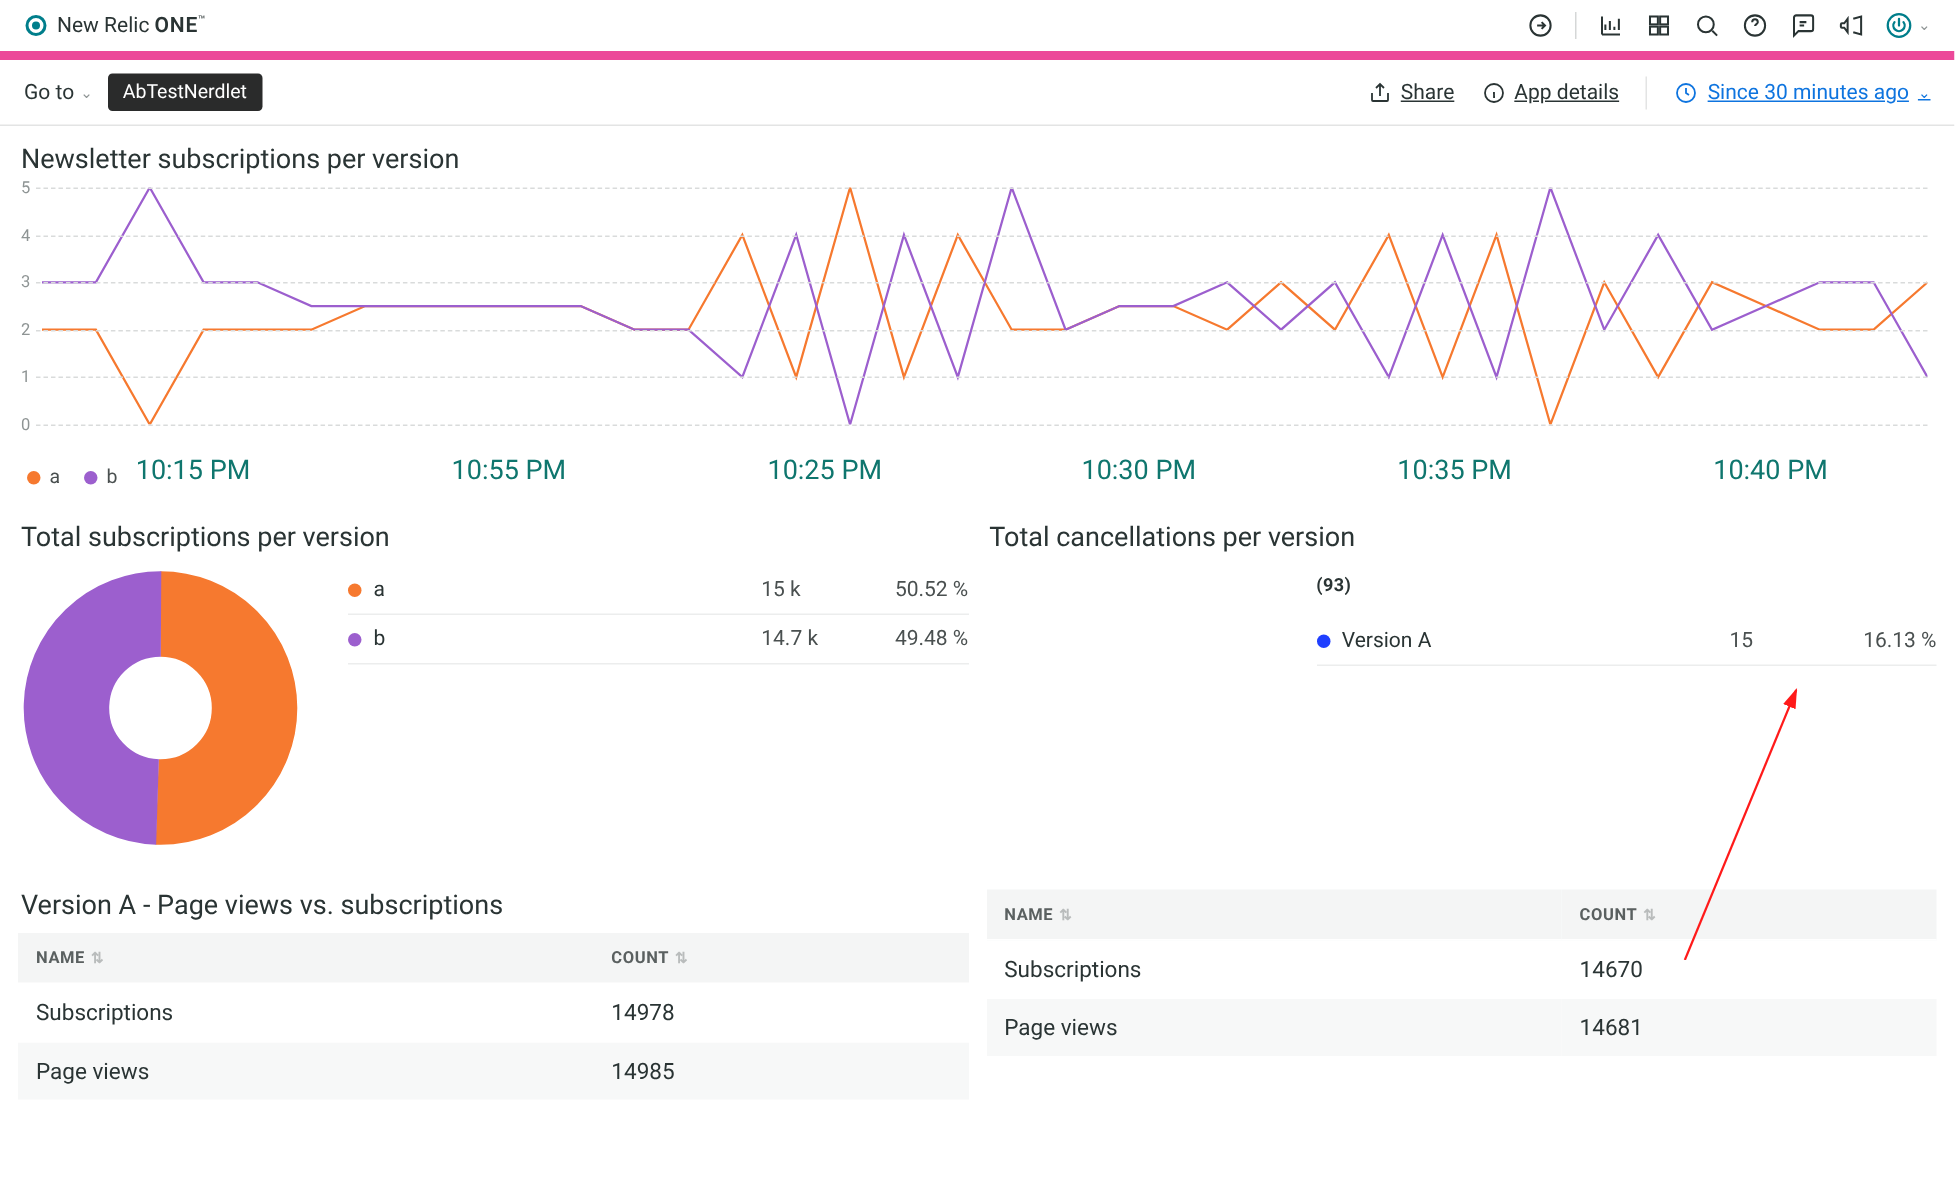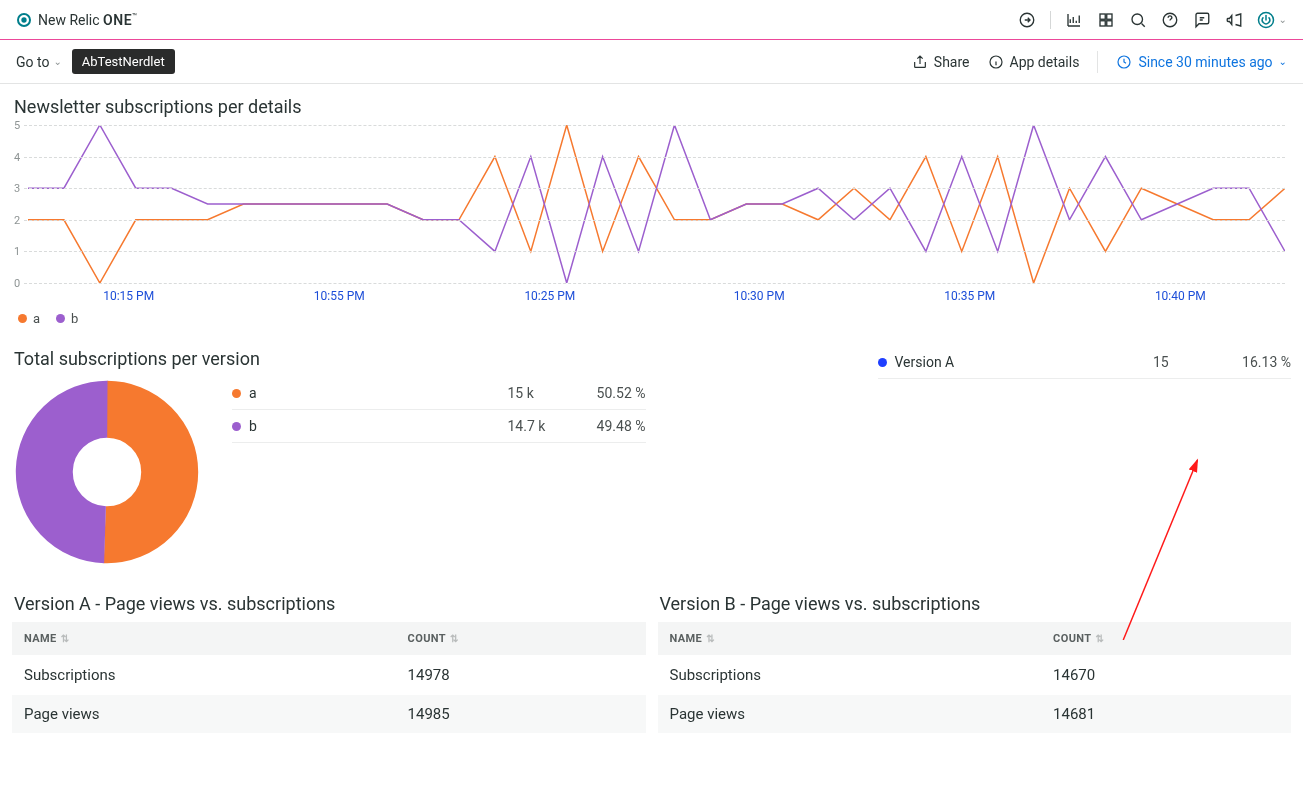--- a/index.html
+++ b/index.html
@@ -1,47 +1,47 @@
 <!DOCTYPE html>
 <html><head>
 <meta charset="utf-8">
 <style>
 * { box-sizing: border-box; margin: 0; padding: 0; }
 body { font-family: -apple-system, BlinkMacSystemFont, "Segoe UI", Roboto, Helvetica, Arial, sans-serif; color: #2a3434; background: #fff; font-size: 14px; }
-.topbar { display: flex; align-items: center; justify-content: space-between; padding: 8px 16px; border-bottom: 1px solid #ec4899; height: 40px; }
+.topbar { display: flex; align-items: center; justify-content: space-between; padding: 8px 16px; border-bottom: 6px solid #ec4899; height: 40px; }
 .brand { display: flex; align-items: center; gap: 6px; color: #2a3434; font-size: 14px; }
 .brand-logo { width: 16px; height: 16px; }
 .brand-text { font-weight: 400; }
 .brand-text .one { font-weight: 600; letter-spacing: 0.5px; }
 .topbar-icons { display: flex; align-items: center; gap: 14px; color: #2a3434; }
 .topbar-icons .divider { width: 1px; height: 18px; background: #d5d7d7; }
 .topbar-icons svg { width: 18px; height: 18px; cursor: pointer; }
 .avatar-btn { display: flex; align-items: center; gap: 4px; cursor: pointer; }
 .chev { font-size: 10px; color: #8e9494; }
 
 .subbar { display: flex; align-items: center; justify-content: space-between; padding: 8px 16px; border-bottom: 1px solid #e3e4e4; height: 44px; }
 .subbar-left { display: flex; align-items: center; gap: 10px; }
 .goto { display: flex; align-items: center; gap: 4px; cursor: pointer; font-size: 14px; color: #2a3434; }
 .badge { background: #2a2b2b; color: #fff; padding: 5px 10px; border-radius: 3px; font-size: 13px; }
 .subbar-right { display: flex; align-items: center; gap: 18px; }
-.action { display: flex; align-items: center; gap: 6px; cursor: pointer; font-size: 14px; color: #2a3434; }
+.action { display: flex; align-items: center; gap: 6px; cursor: pointer; font-size: 14px; color: #2a3434; text-decoration: underline; }
 .action.blue { color: #0e74df; }
 .action svg { width: 16px; height: 16px; }
 .vsep { width: 1px; height: 22px; background: #e3e4e4; }
 
 .content { padding: 4px 12px 12px 12px; }
 .panel-title { font-size: 18px; font-weight: 400; color: #2a3434; margin: 8px 2px 8px 2px; }
 
 
 .line-chart { position: relative; height: 180px; margin-left: 12px; margin-right: 6px; }
 .y-label { position: absolute; left: -10px; font-size: 11px; color: #8e9494; transform: translateY(-50%); }
 .gridline { position: absolute; left: 0; right: 0; border-top: 1px dashed #d9dbdb; }
 .chart-svg { position: absolute; left: 4px; right: 0; top: 0; bottom: 22px; width: calc(100% - 4px); height: calc(100% - 22px); }
 .x-labels { position: absolute; bottom: 0; left: 0; right: 0; height: 18px; }
-.x-label { position: absolute; top: 2px; font-size: 12px; color: #1d4ed8; transform: translateX(-50%); }
+.x-label { position: absolute; top: 16px; font-size: 18px; color: #0f766e; transform: translateX(-50%); }
 .legend { display: flex; gap: 16px; padding: 6px 2px 4px 6px; font-size: 13px; color: #4a5050; }
 .legend-item { display: flex; align-items: center; gap: 6px; }
 .dot { width: 9px; height: 9px; border-radius: 50%; display: inline-block; }
 
 .row2 { display: flex; gap: 12px; margin-top: 10px; position: relative; }
 .half { flex: 1; min-width: 0; }
 
 .donut-wrap { display: flex; gap: 30px; align-items: flex-start; margin-top: 6px; }
 .donut { width: 190px; height: 190px; }
 .counts-col { flex: 1; }
@@ -141,21 +141,21 @@
           <path d="M12 7v5l3 2"></path>
         </svg>
       <span>Since 30 minutes ago</span>
       <span class="chev" style="color:#0e74df">⌄</span>
     </div>
   </div>
 </div>
 
 <div class="content">
 
-  <div class="panel-title">Newsletter subscriptions per details</div>
+  <div class="panel-title">Newsletter subscriptions per version</div>
   <div class="line-chart" id="line-chart">
     <svg class="chart-svg" id="line-svg" preserveAspectRatio="none" viewBox="0 0 1000 158">
         <polyline points="0,94.8 28.57142857142857,94.8 57.14285714285714,158 85.71428571428571,94.8 114.28571428571428,94.8 142.85714285714286,94.8 171.42857142857142,79 200,79 228.57142857142856,79 257.1428571428571,79 285.7142857142857,79 314.2857142857143,94.8 342.85714285714283,94.8 371.42857142857144,31.599999999999994 400,126.4 428.57142857142856,0 457.1428571428571,126.4 485.7142857142857,31.599999999999994 514.2857142857142,94.8 542.8571428571428,94.8 571.4285714285714,79 600,79 628.5714285714286,94.8 657.1428571428571,63.2 685.7142857142857,94.8 714.2857142857143,31.599999999999994 742.8571428571429,126.4 771.4285714285714,31.599999999999994 800,158 828.5714285714287,63.2 857.1428571428571,126.4 885.7142857142857,63.2 914.2857142857142,79 942.8571428571429,94.8 971.4285714285714,94.8 1000,63.2" fill="none" stroke="#f6792f" stroke-width="1.5" vector-effect="non-scaling-stroke"></polyline>
         <polyline points="0,63.2 28.57142857142857,63.2 57.14285714285714,0 85.71428571428571,63.2 114.28571428571428,63.2 142.85714285714286,79 171.42857142857142,79 200,79 228.57142857142856,79 257.1428571428571,79 285.7142857142857,79 314.2857142857143,94.8 342.85714285714283,94.8 371.42857142857144,126.4 400,31.599999999999994 428.57142857142856,158 457.1428571428571,31.599999999999994 485.7142857142857,126.4 514.2857142857142,0 542.8571428571428,94.8 571.4285714285714,79 600,79 628.5714285714286,63.2 657.1428571428571,94.8 685.7142857142857,63.2 714.2857142857143,126.4 742.8571428571429,31.599999999999994 771.4285714285714,126.4 800,0 828.5714285714287,94.8 857.1428571428571,31.599999999999994 885.7142857142857,94.8 914.2857142857142,79 942.8571428571429,63.2 971.4285714285714,63.2 1000,126.4" fill="none" stroke="#9c5fce" stroke-width="1.5" vector-effect="non-scaling-stroke"></polyline>
       </svg>
     <div class="x-labels" id="x-labels">
         <div class="x-label" style="left: 8.3%;">10:15 PM</div>
         <div class="x-label" style="left: 25%;">10:55 PM</div>
         <div class="x-label" style="left: 41.7%;">10:25 PM</div>
         <div class="x-label" style="left: 58.3%;">10:30 PM</div>
@@ -206,23 +206,25 @@
                 <span class="dot" style="background:#9c5fce"></span>
                 <span class="name">b</span>
                 <span class="val">14.7 k</span>
                 <span class="pct">49.48 %</span>
               </div>
             </div>
         </div>
       </div>
     </div>
     <div class="half" style="position:relative">
+      <div class="panel-title">Total cancellations per version</div>
       <div class="donut-wrap">
         <div style="width:190px"></div>
         <div class="counts-col">
+          <div class="counts-header" style="font-weight:700">(93)</div>
           <div id="cancel-rows">
               <div class="count-row">
                 <span class="dot" style="background:#1f3fff"></span>
                 <span class="name">Version A</span>
                 <span class="val">15</span>
                 <span class="pct">16.13 %</span>
               </div>
             </div>
         </div>
       </div>
@@ -253,21 +255,20 @@
               <td>14978</td>
             </tr>
             <tr>
               <td>Page views</td>
               <td>14985</td>
             </tr>
           </tbody>
       </table>
     </div>
     <div class="half">
-      <div class="panel-title">Version B - Page views vs. subscriptions</div>
       <table class="table">
         <thead>
             <tr>
           <th><span>NAME</span><span class="sort-ic">⇅</span></th>
           <th><span>COUNT</span><span class="sort-ic">⇅</span></th>
         </tr>
           </thead>
         <tbody id="tbody-b">
             <tr>
               <td>Subscriptions</td>

